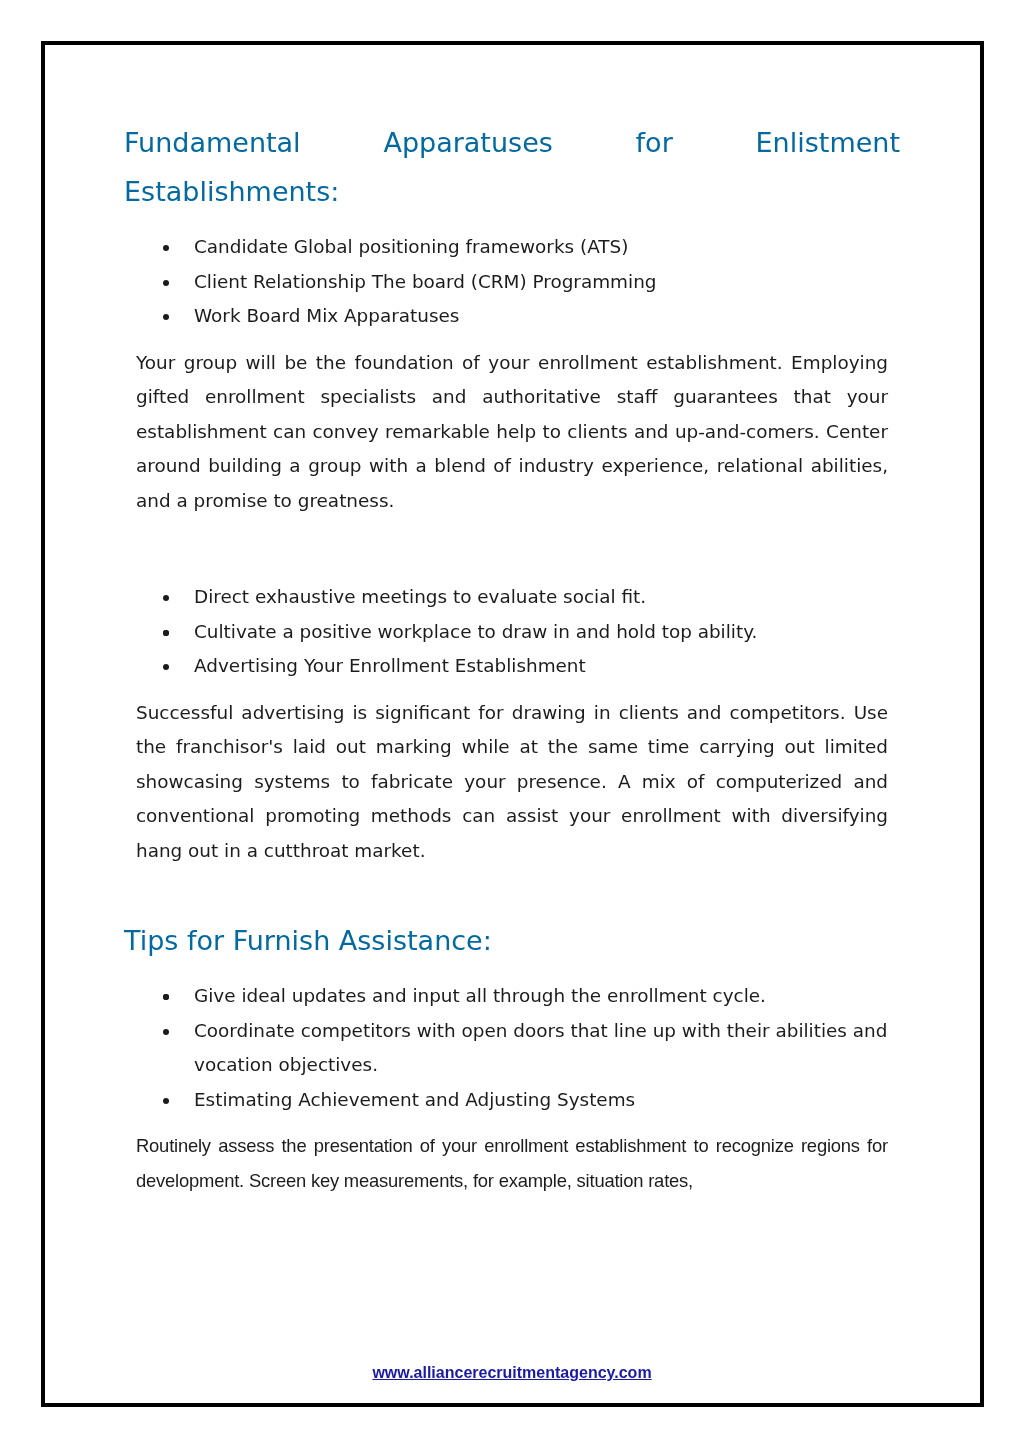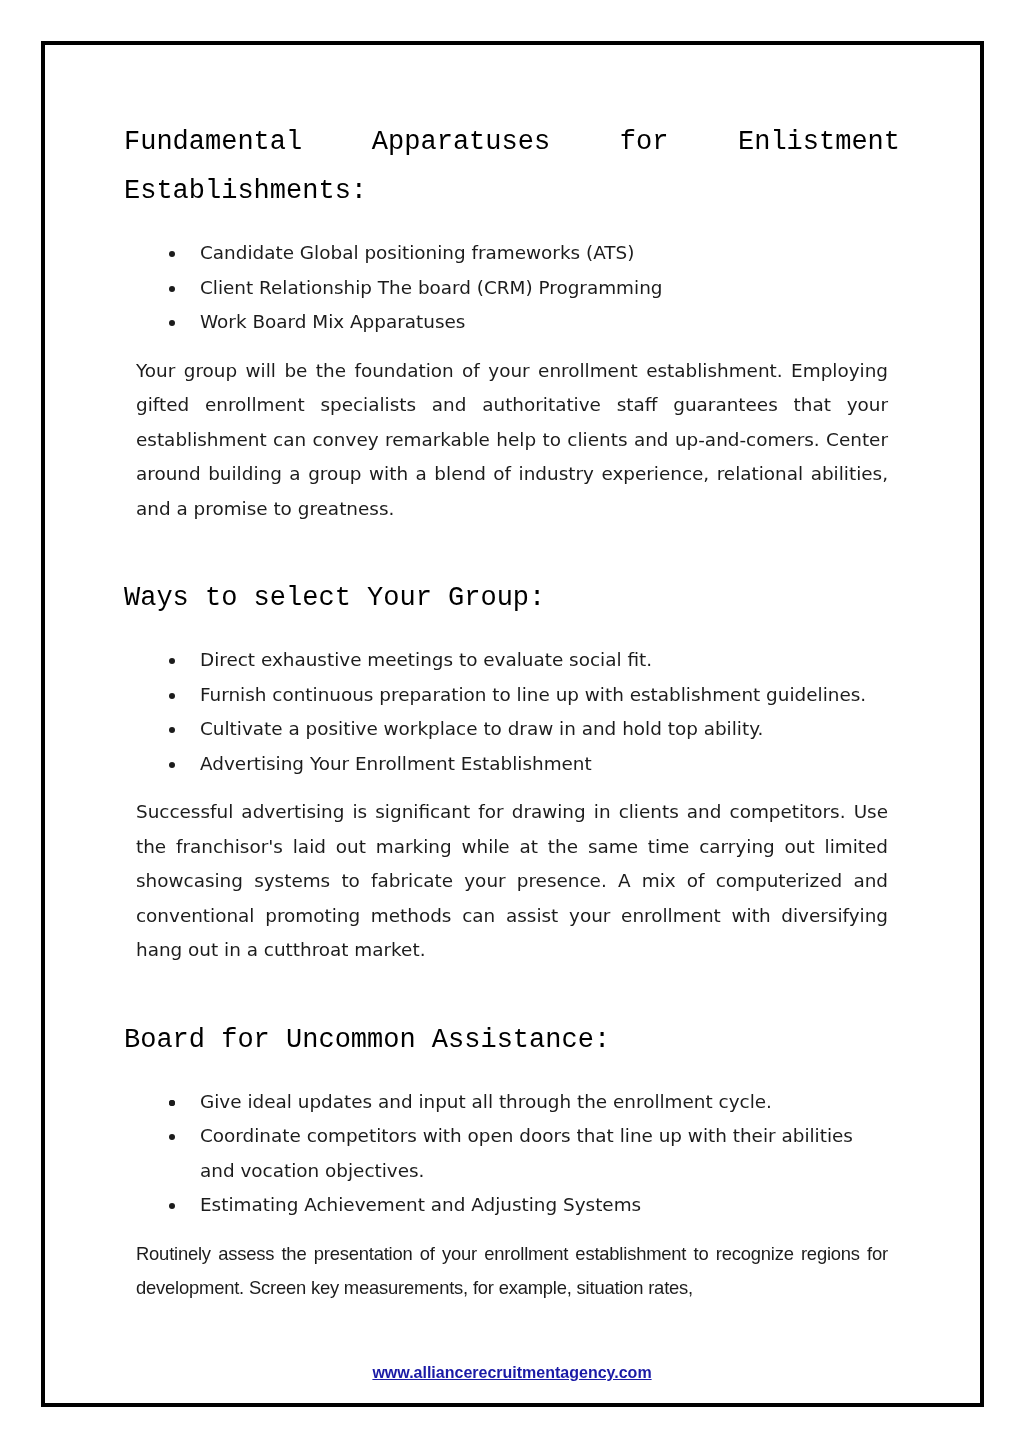--- a/index.html
+++ b/index.html
@@ -6,25 +6,25 @@
   body { width: 1024px; height: 1449px; position: relative; overflow: hidden; }
   .frame {
     position: absolute; left: 41px; top: 41px; width: 935px; height: 1358px;
     border: 4px solid #000000; box-sizing: content-box;
   }
   .content {
     position: absolute; left: 124px; top: 118px; width: 776px;
     font-family: "DejaVu Sans", sans-serif; color: #1c1c1c;
   }
   .h {
-    font-size: 27px; line-height: 49px; margin: 0; font-weight: normal; color: #000000; font-family: Liberation Mono, monospace;
+    font-size: 27px; line-height: 49px; margin: 0; font-weight: normal; color: #0369a1;
   }
   .h.justify { text-align: justify; text-align-last: justify; }
   .h1-line2 { margin-top: 0; }
-  ul.bul { list-style: none; margin: 14px; padding: 0; }
+  ul.bul { list-style: none; margin: 8px; padding: 0; }
   ul.bul li {
     position: relative; padding-left: 62px; font-size: 18.4px; line-height: 34.5px;
   }
   ul.bul li .dot {
     position: absolute; left: 31px; top: 15px; width: 6px; height: 6px; border-radius: 50%; background: #1c1c1c;
   }
   p.para {
     font-size: 18.4px; line-height: 34.5px; margin: 12px; text-align: justify;
   }
   .section-gap { height: 36px; }
@@ -48,32 +48,31 @@
   <h2 class="h h1-line2">Establishments:</h2>
   <div style="height:6px"></div>
   <ul class="bul">
     <li><span class="dot"></span><span>Candidate Global positioning frameworks (ATS)</span></li>
     <li><span class="dot"></span><span>Client Relationship The board (CRM) Programming</span></li>
     <li><span class="dot"></span><span>Work Board Mix Apparatuses</span></li>
   </ul>
   <p class="para">Your group will be the foundation of your enrollment establishment. Employing gifted enrollment specialists and authoritative staff guarantees that your establishment can convey remarkable help to clients and up-and-comers. Center around building a group with a blend of industry experience, relational abilities, and a promise to greatness.</p>
 
   <div class="section-gap"></div>
-  <h2 class="h">Ways to select Your Group:</h2>
   <div style="height:6px"></div>
   <ul class="bul">
     <li><span class="dot"></span><span>Direct exhaustive meetings to evaluate social fit.</span></li>
-    <li><span class="dot"></span><span>Furnish continuous preparation to line up with establishment guidelines.</span></li>
+    <li><span class="dot"></span></li>
     <li><span class="dot"></span><span>Cultivate a positive workplace to draw in and hold top ability.</span></li>
     <li><span class="dot"></span><span>Advertising Your Enrollment Establishment</span></li>
   </ul>
   <p class="para">Successful advertising is significant for drawing in clients and competitors. Use the franchisor's laid out marking while at the same time carrying out limited showcasing systems to fabricate your presence. A mix of computerized and conventional promoting methods can assist your enrollment with diversifying hang out in a cutthroat market.</p>
 
   <div class="section-gap"></div>
-  <h2 class="h">Board for Uncommon Assistance:</h2>
+  <h2 class="h">Tips for Furnish Assistance:</h2>
   <div style="height:6px"></div>
   <ul class="bul">
     <li><span class="dot"></span></li>
     <li><span class="dot"></span><span>Give ideal updates and input all through the enrollment cycle.</span></li>
     <li><span class="dot"></span><span>Coordinate competitors with open doors that line up with their abilities and vocation objectives.</span></li>
     <li><span class="dot"></span><span>Estimating Achievement and Adjusting Systems</span></li>
   </ul>
   <p class="para last-para">Routinely assess the presentation of your enrollment establishment to recognize regions for development. Screen key measurements, for example, situation rates,</p>
 </div>
 

